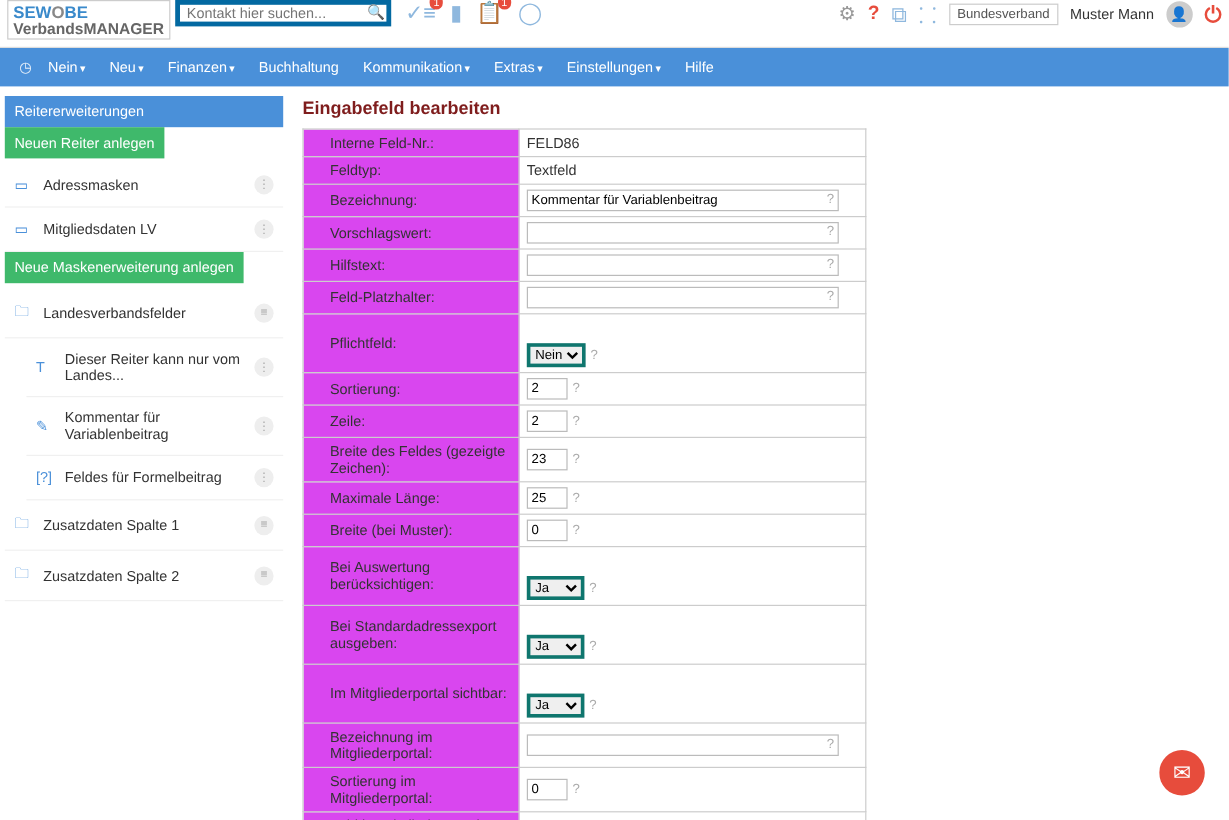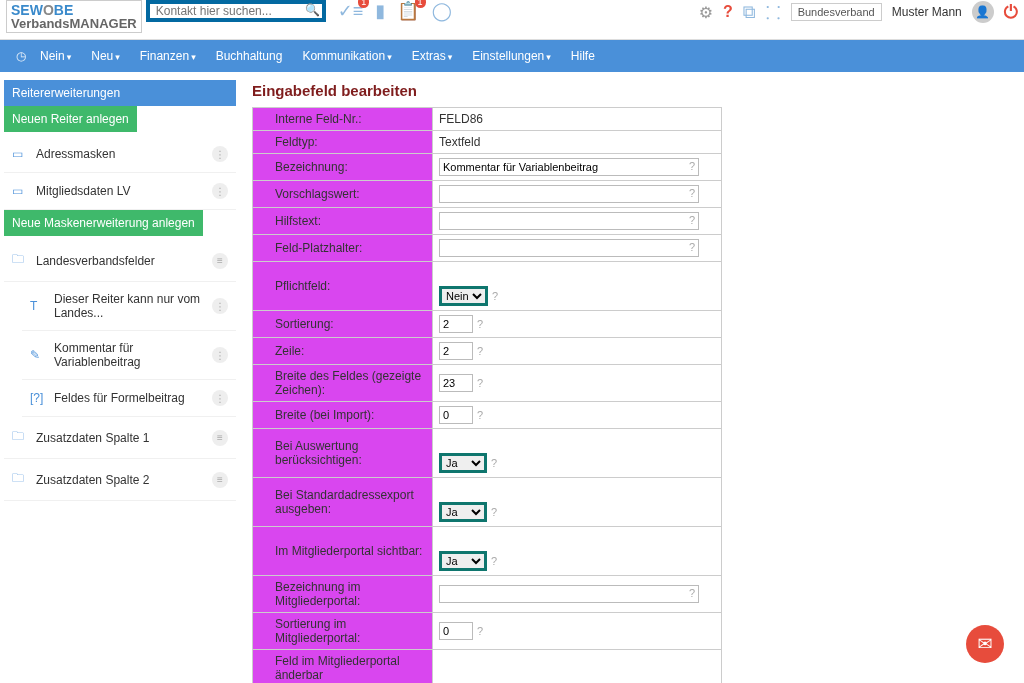--- a/index.html
+++ b/index.html
@@ -183,21 +183,25 @@
           </tr>
       <tr>
             <td class="lbl">Zeile:</td>
           <td class="val"><input class="num" value="2" style=""><span class="qh">?</span></td>
           </tr>
       <tr>
             <td class="lbl">Breite des Feldes (gezeigte Zeichen):</td>
           <td class="val"><input class="num" value="23" style=""><span class="qh">?</span></td>
           </tr>
       <tr>
-            <td class="lbl">Breite (bei Import):</td>
+            <td class="lbl">Maximale Länge:</td>
+          <td class="val"><input class="num" value="25" style=""><span class="qh">?</span></td>
+          </tr>
+      <tr>
+            <td class="lbl">Breite (bei Muster):</td>
           <td class="val"><input class="num" value="0" style=""><span class="qh">?</span></td>
           </tr>
       <tr>
             <td class="lbl">Bei Auswertung berücksichtigen:</td>
           <td class="val"><select class="sel" style="width:48px"><option>Ja</option></select><span class="qh">?</span></td>
           </tr>
       <tr>
             <td class="lbl">Bei Standardadressexport ausgeben:</td>
           <td class="val"><select class="sel" style="width:48px"><option>Ja</option></select><span class="qh">?</span></td>
           </tr>

